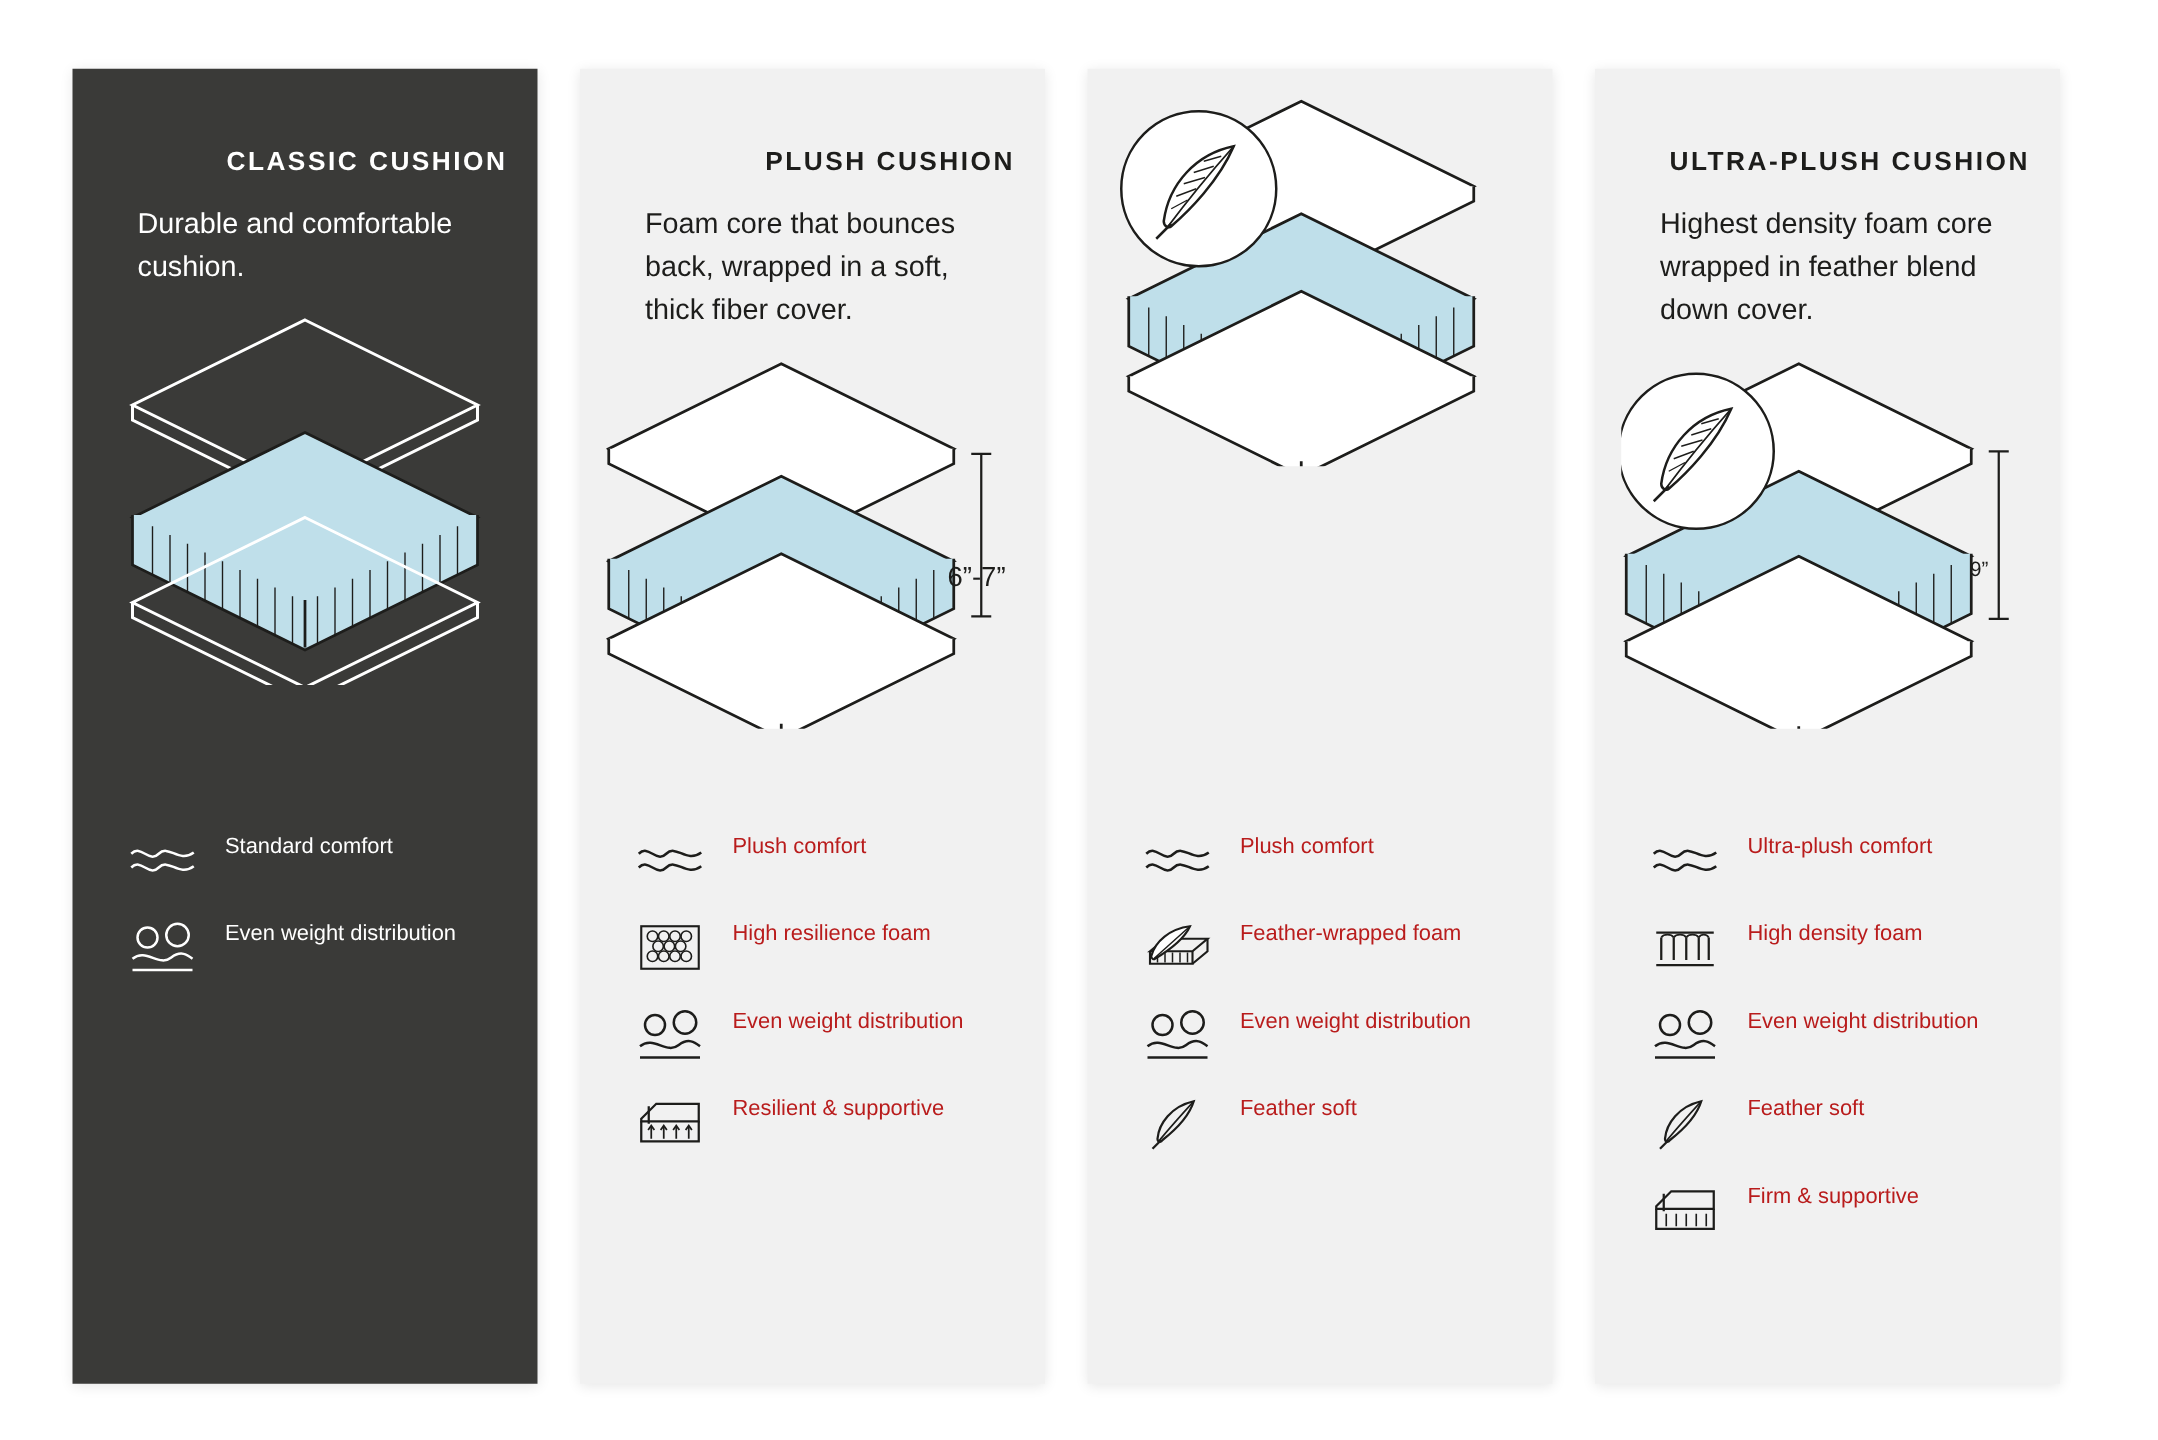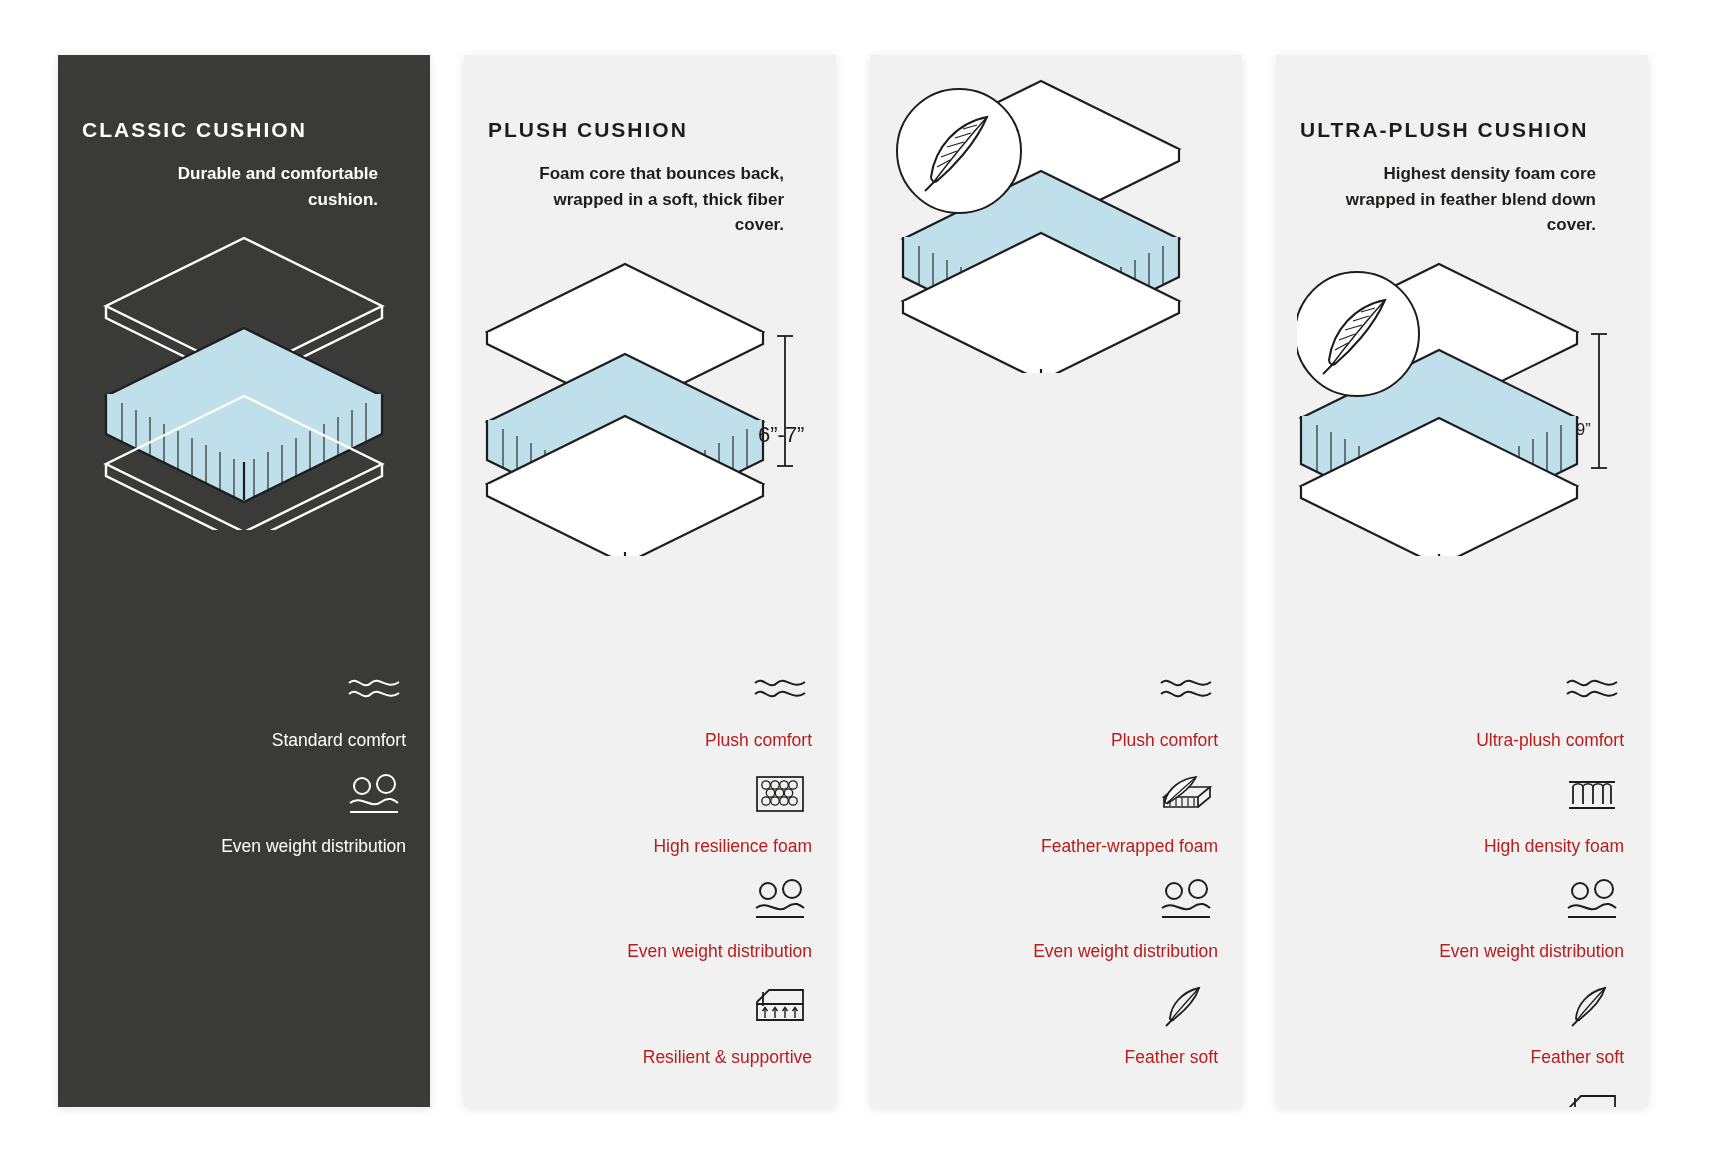--- a/index.html
+++ b/index.html
@@ -34,59 +34,57 @@
     background: #f1f1f1;
     box-shadow: 0 2px 10px rgba(0,0,0,0.10);
     position: relative;
     overflow: hidden;
   }
   .card.dark {
     background: #3a3a38;
     color: #ffffff;
   }
   .card-title {
-    text-align: left;
+    text-align: right;
     font-size: 21px;
     font-weight: bold;
     letter-spacing: 2.0px;
     color: #1d1d1b;
     margin: 0;
     padding: 62px 24px 0 24px;
     line-height: 1.25;
   }
   .card.dark .card-title { color: #ffffff; }
   .card-desc {
-    text-align: right;
-    font-size: 17px;
+    text-align: left;
+    font-size: 23px;
     color: #1d1d1b;
     line-height: 1.5;
     margin: 0;
     padding: 18px 52px 0 52px;
-    font-weight: bold;
   }
   .card.dark .card-desc { color: #ffffff; }
   .illus {
     position: relative;
     height: 330px;
     margin-top: 18px;
   }
   .illus svg { display: block; margin: 0 auto; }
   .features {
     position: absolute;
     left: 40px;
     right: 24px;
     top: 610px;
   }
   .feature {
     display: flex;
-    align-items: flex-end;
+    align-items: flex-start;
     gap: 18px;
     margin-bottom: 18px;
     min-height: 52px;
-    flex-direction: column;
   }
   .feature .ficon {
     width: 64px;
     min-width: 64px;
     height: 46px;
     display: flex;
     align-items: center;
     justify-content: center;
   }
   .feature .flabel {

